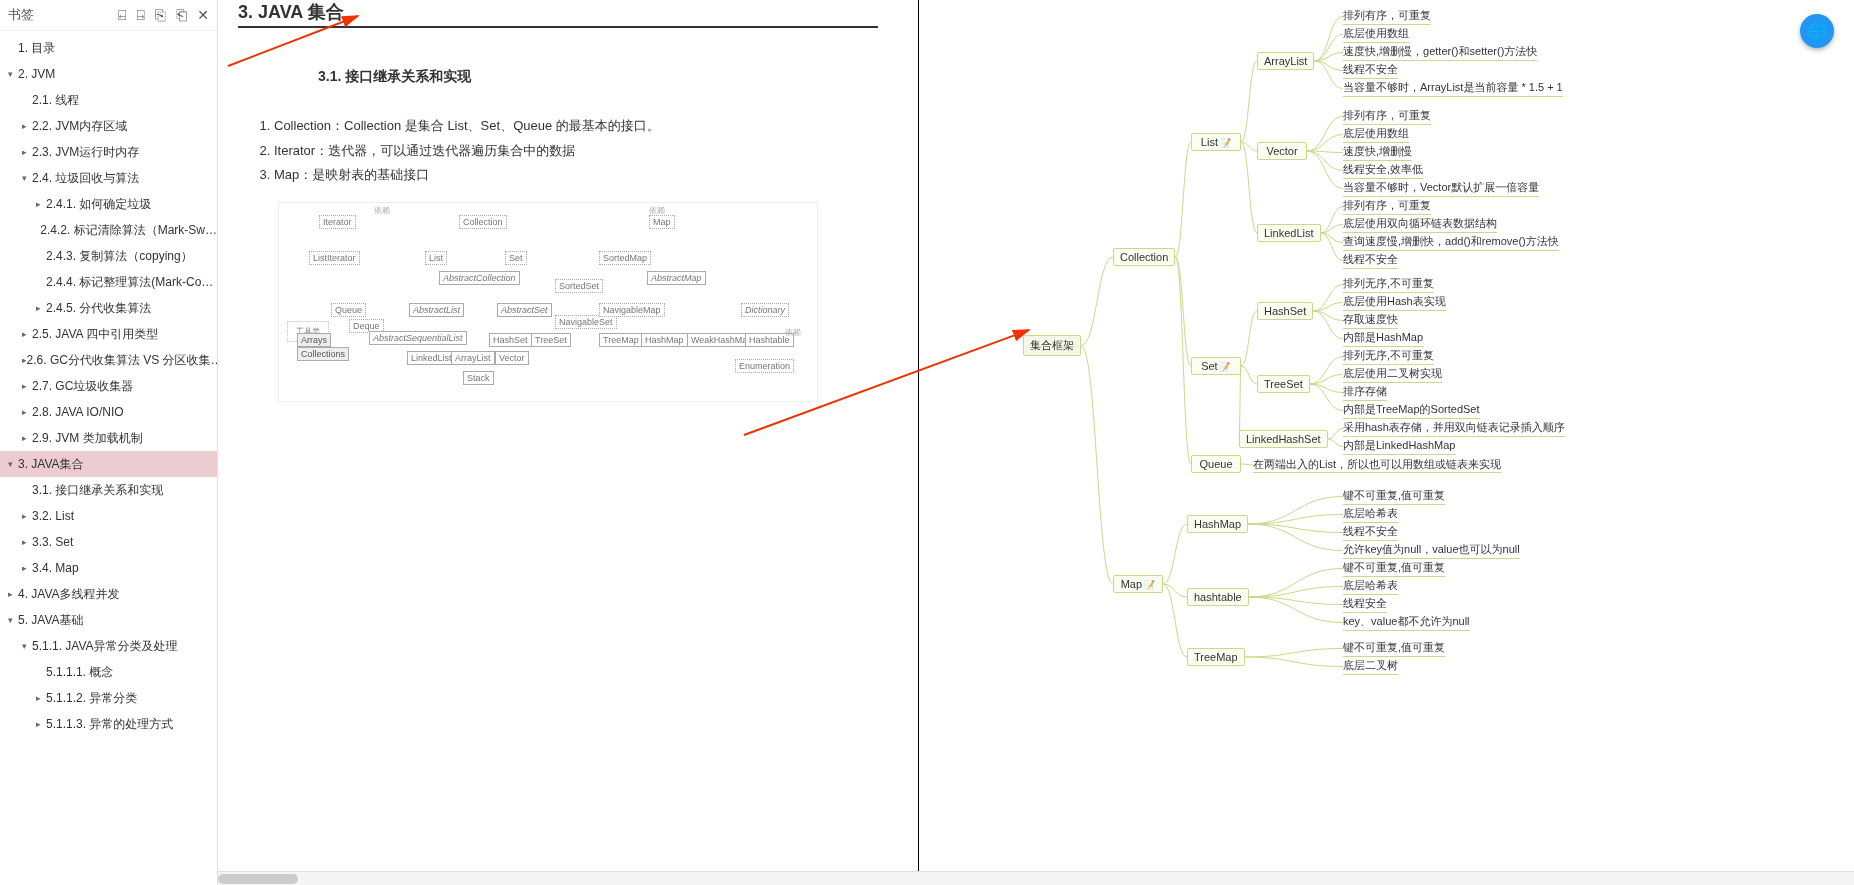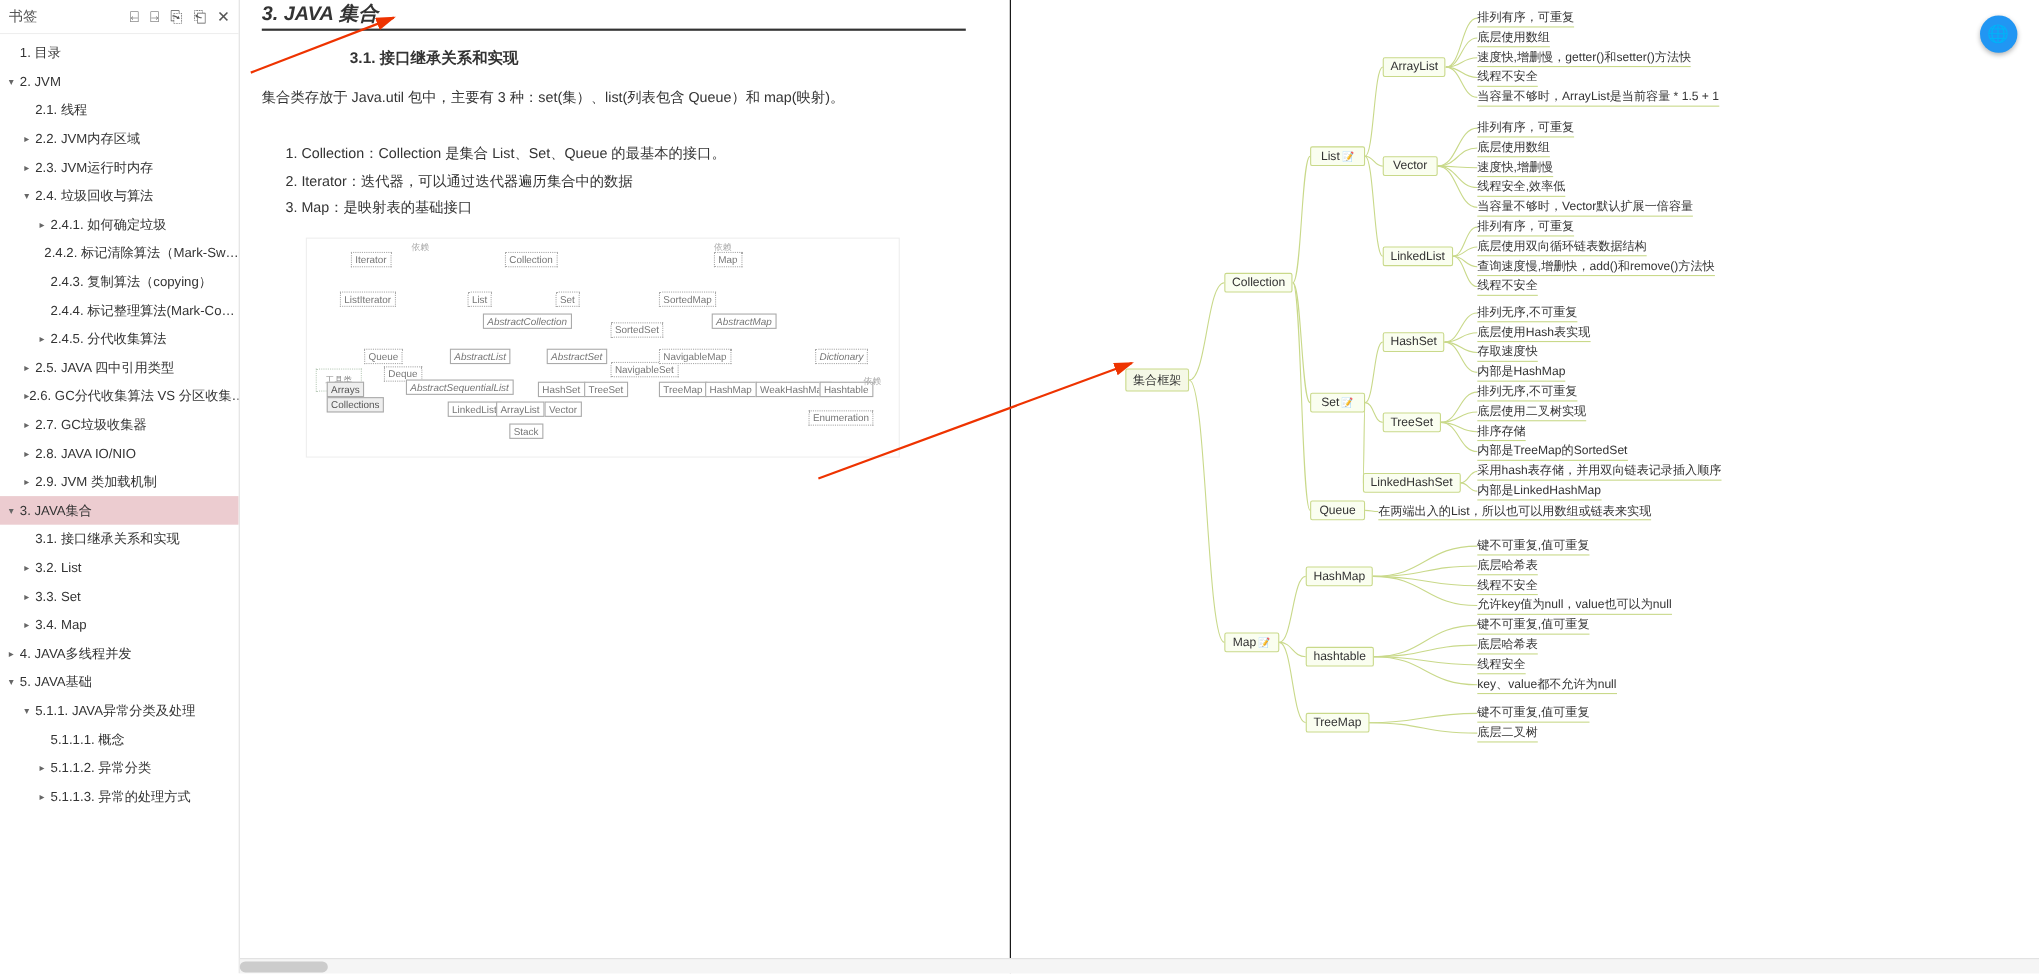--- a/index.html
+++ b/index.html
@@ -16,21 +16,21 @@
   .tree-item.selected { background: #ecccd0; }
   .tree-item .arrow { width: 10px; display: inline-block; font-size: 9px; color: #666; }
   .d0 { padding-left: 8px; }
   .d1 { padding-left: 22px; }
   .d2 { padding-left: 36px; }
   
   .tree::-webkit-scrollbar { width: 6px; }
   
   .main { flex: 1; display: flex; overflow: auto; position: relative; }
   .doc { width: 680px; padding: 0 20px; position: relative; }
-  .doc h2 { font-size: 18px; font-weight: bold; border-bottom: 2px solid #333; padding-bottom: 2px; margin-bottom: 16px; font-style: italic; }
+  .doc h2 { font-size: 18px; font-weight: bold; border-bottom: 2px solid #333; padding-bottom: 2px; margin-bottom: 40px; }
   .doc h3 { font-size: 14px; font-weight: bold; margin: 12px 0 16px 80px; }
   .doc p { font-size: 13px; margin-bottom: 14px; line-height: 1.7; }
   .doc ol { margin-left: 36px; font-size: 13px; line-height: 1.9; margin-top: 28px; }
   .diagram { margin: 14px 0 0 40px; width: 540px; height: 200px; border: 1px solid #eee; position: relative; font-size: 9px; color: #777; }
   .diagram .node { position: absolute; border: 1px solid #aaa; padding: 1px 3px; background: #fff; font-size: 9px; white-space: nowrap; }
   .diagram .node.dash { border-style: dotted; }
   .diagram .node.tool { background: #eee; color: #555; }
   .diagram .node.abs { font-style: italic; }
   .diagram .lbl { position: absolute; font-size: 8px; color: #aaa; }
   
@@ -181,21 +181,20 @@
       <h2>3. JAVA 集合</h2>
       <svg style="position:absolute;left:0;top:6px;width:170px;height:70px;pointer-events:none">
         <defs>
             <marker id="ah1" markerWidth="10" markerHeight="10" refX="8" refY="3" orient="auto">
               <path d="M0,0 L0,6 L9,3 z" fill="#e30"></path>
             </marker>
           </defs>
         <line x1="10" y1="60" x2="140" y2="10" stroke="#e30" stroke-width="2" marker-end="url(#ah1)"></line>
       </svg>
       <h3>3.1. 接口继承关系和实现</h3>
-      <p>集合类存放于 Java.util 包中，主要有 3 种：set(集）、list(列表包含 Queue）和 map(映射)。</p>
       <ol>
         <li>Collection：Collection 是集合 List、Set、Queue 的最基本的接口。</li>
         <li>Iterator：迭代器，可以通过迭代器遍历集合中的数据</li>
         <li>Map：是映射表的基础接口</li>
       </ol>
       <div class="diagram">
 
         <div class="lbl" style="left:95px;top:2px">依赖</div>
         <div class="lbl" style="left:370px;top:2px">依赖</div>
         <div class="node dash" style="left:40px;top:12px">Iterator</div>

